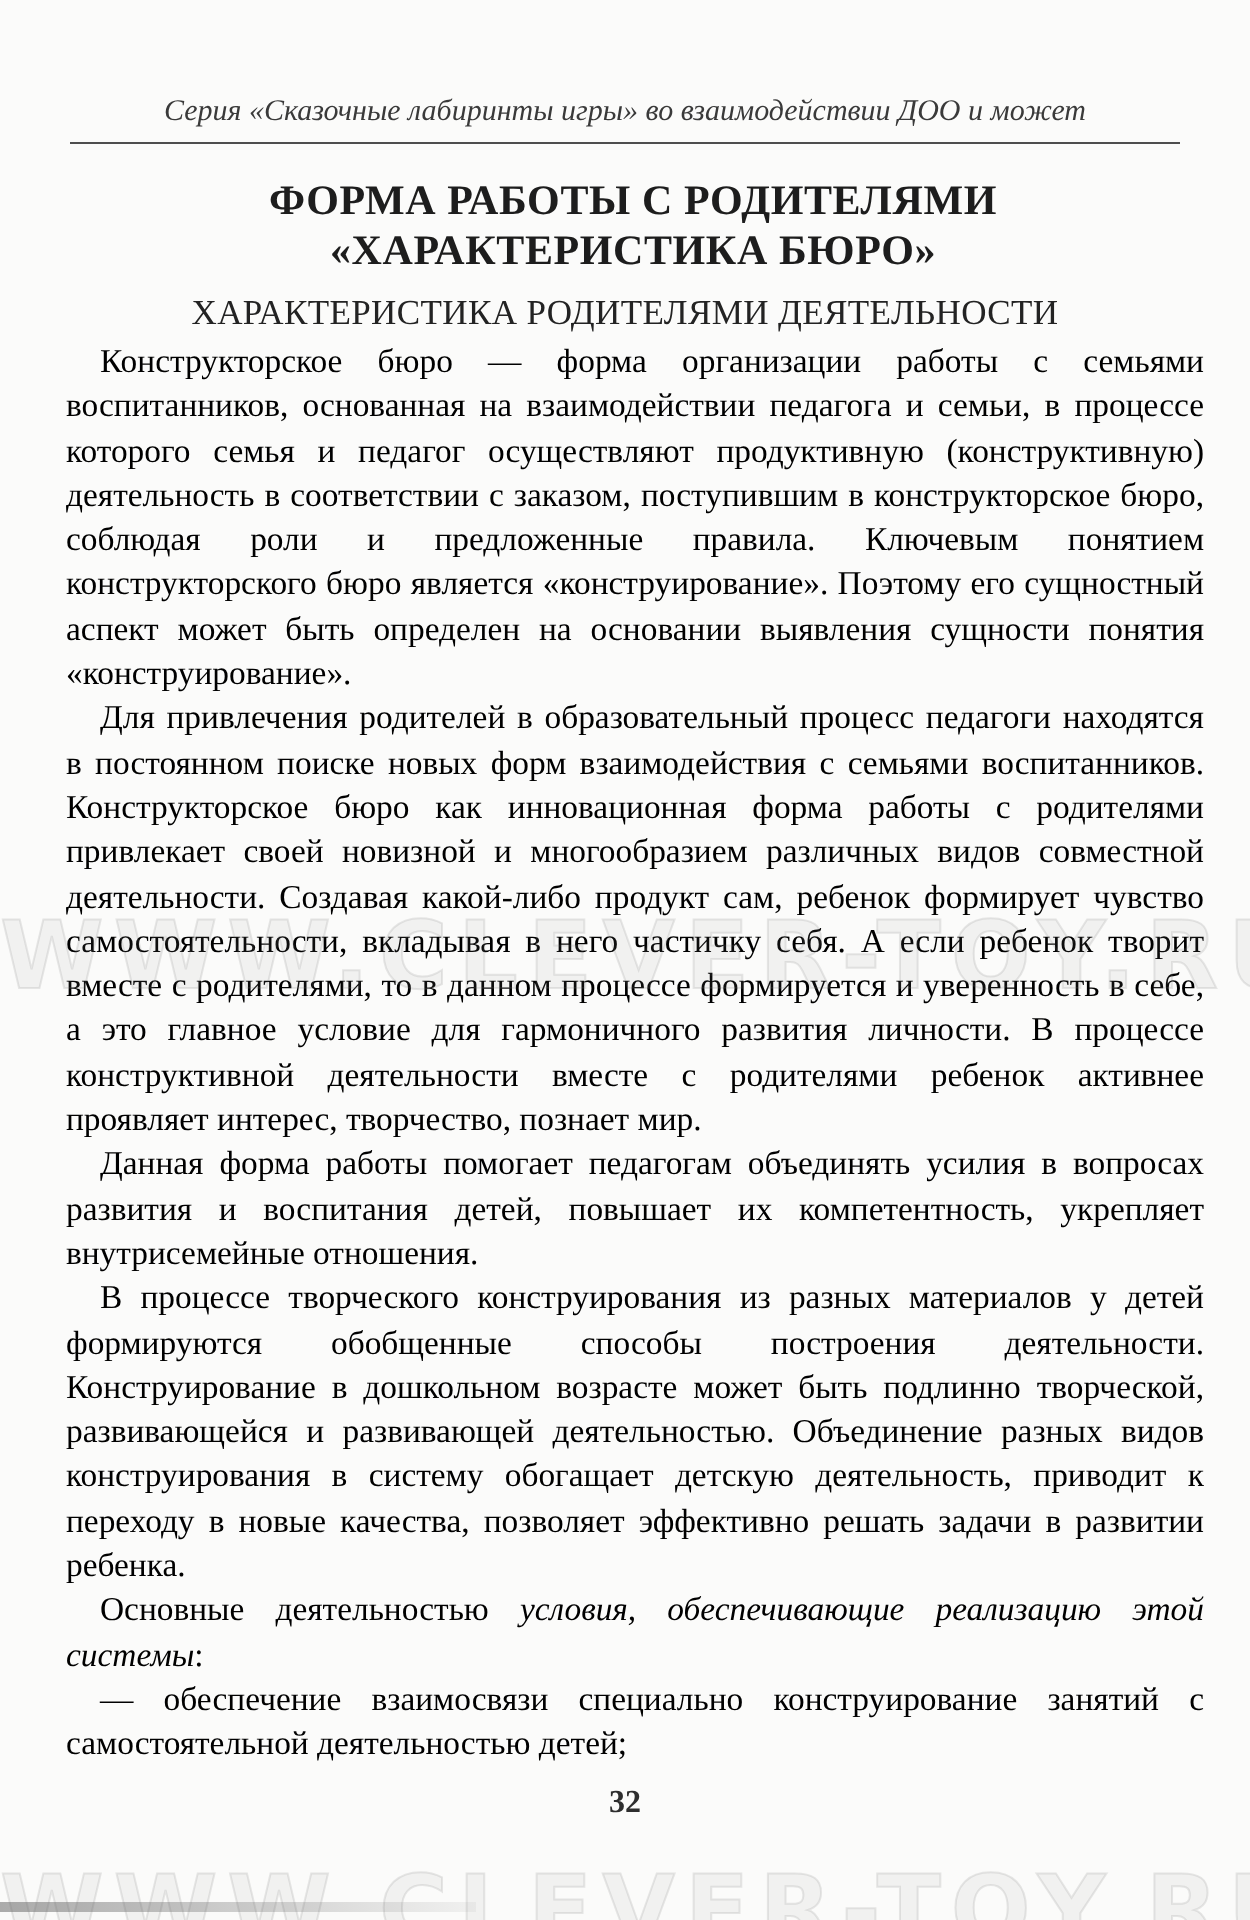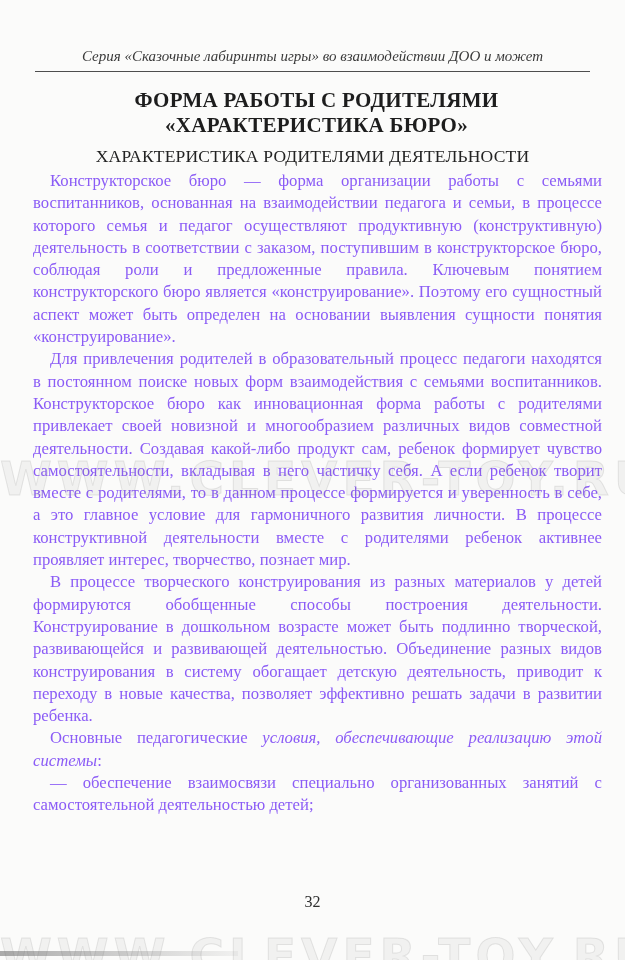--- a/index.html
+++ b/index.html
@@ -30,29 +30,29 @@
   .page-title span { display: block; }
   .section-heading {
     position: absolute; top: 146px; left: 0; width: 100%;
     margin: 0; text-align: center;
     font-weight: normal; font-size: 17.5px; line-height: 21px;
     color: #232323; letter-spacing: 0.2px;
   }
   .body-text {
     position: absolute; top: 170px; left: 33px; width: 569px;
     font-size: 16.7px; line-height: 22.3px;
-    text-align: justify; color: #8b5cf6;
+    text-align: justify; color: #000000;
     hyphens: auto; -webkit-hyphens: auto;
   }
   .body-text p { margin: 0; text-indent: 17px; }
   .it { font-style: italic; }
 
   .page-number {
     position: absolute; top: 893px; left: 0; width: 100%;
-    text-align: center; font-size: 16px; color: #2e2e2e;
+    text-align: center; font-size: 16px; color: #2e2e2e; font-weight: bold;
   }
 
   .watermark {
     position: absolute; left: 0; width: 100%;
     text-align: center; white-space: nowrap;
     font-family: "DejaVu Sans", sans-serif;
     font-weight: bold; font-size: 47px; letter-spacing: 5px;
     color: rgba(140,140,140,0.09);
     -webkit-text-stroke: 1px rgba(120,120,120,0.16);
     pointer-events: none;
@@ -77,23 +77,24 @@
   <h1 class="page-title">
     <span>ФОРМА РАБОТЫ С РОДИТЕЛЯМИ</span>
     <span>«ХАРАКТЕРИСТИКА БЮРО»</span>
   </h1>
 
   <h2 class="section-heading">ХАРАКТЕРИСТИКА РОДИТЕЛЯМИ ДЕЯТЕЛЬНОСТИ</h2>
 
   <div class="body-text">
     <p>Конструкторское бюро — форма организации работы с семьями воспитанников, основанная на взаимодействии педагога и семьи, в процессе которого семья и педагог осуществляют продуктивную (конструктивную) деятельность в соответствии с заказом, поступившим в конструкторское бюро, соблюдая роли и предложенные правила. Ключевым понятием конструкторского бюро является «конструирование». Поэтому его сущностный аспект может быть определен на основании выявления сущности понятия «конструирование».</p>
     <p>Для привлечения родителей в образовательный процесс педагоги находятся в постоянном поиске новых форм взаимодействия с семьями воспитанников. Конструкторское бюро как инновационная форма работы с родителями привлекает своей новизной и многообразием различных видов совместной деятельности. Создавая какой-либо продукт сам, ребенок формирует чувство самостоятельности, вкладывая в него частичку себя. А если ребенок творит вместе с родителями, то в данном процессе формируется и уверенность в себе, а это главное условие для гармоничного развития личности. В процессе конструктивной деятельности вместе с родителями ребенок активнее проявляет интерес, творчество, познает мир.</p>
+    <p>Данная форма работы помогает педагогам объединять усилия в вопросах развития и воспитания детей, повышает их компетентность, укрепляет внутрисемейные отношения.</p>
     <p>В процессе творческого конструирования из разных материалов у детей формируются обобщенные способы построения деятельности. Конструирование в дошкольном возрасте может быть подлинно творческой, развивающейся и развивающей деятельностью. Объединение разных видов конструирования в систему обогащает детскую деятельность, приводит к переходу в новые качества, позволяет эффективно решать задачи в развитии ребенка.</p>
-    <p><span>Основные педагогические </span><span class="it">условия, обеспечивающие реализацию этой системы</span><span>:</span></p>
-    <p>— обеспечение взаимосвязи специально организованных занятий с самостоятельной деятельностью детей;</p>
+    <p><span>Основные деятельностью </span><span class="it">условия, обеспечивающие реализацию этой системы</span><span>:</span></p>
+    <p>— обеспечение взаимосвязи специально конструирование занятий с самостоятельной деятельностью детей;</p>
   </div>
 
   <div class="watermark wm-mid">WWW.CLEVER-TOY.RU</div>
   <div class="watermark wm-bottom">WWW.CLEVER-TOY.RU</div>
   <div class="corner-streak"></div>
 
   <div class="page-number">32</div>
 
 </div>
 

